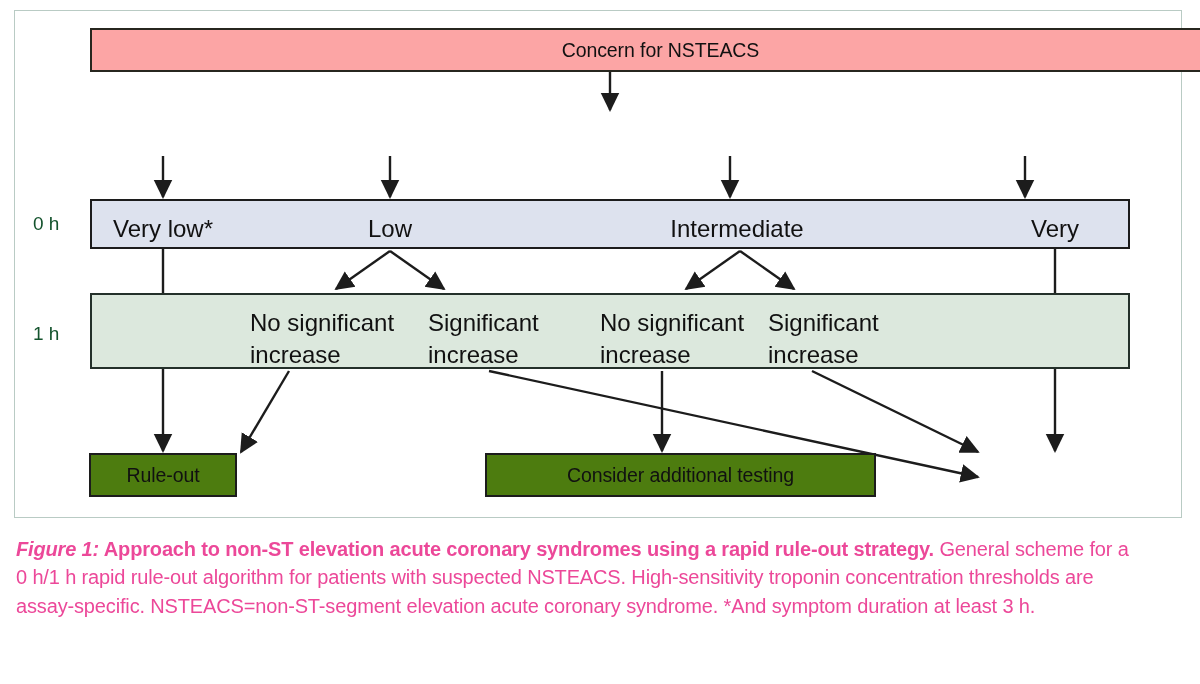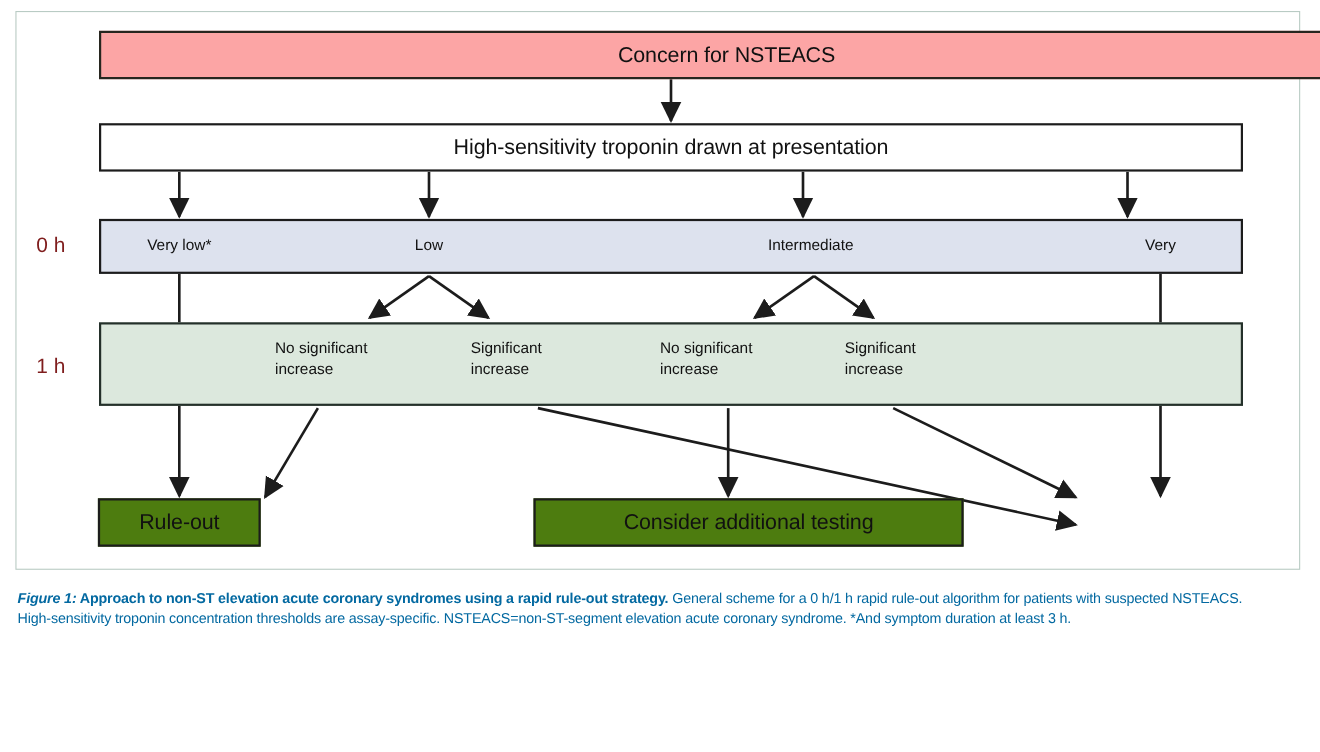--- a/index.html
+++ b/index.html
@@ -90,30 +90,30 @@
   .band-1h {
     top: 293px;
     height: 76px;
     background: #dce8dd;
     border-color: #24302a;
   }
 
   .band-label {
     position: absolute;
     font-size: 19px;
-    color: #7f1d1d;
+    color: #14532d;
     white-space: nowrap;
   }
   .band-label-0h { left: 33px; top: 213px; }
   .band-label-1h { left: 33px; top: 323px; }
 
   
   .slot {
     position: absolute;
-    font-size: 14px;
+    font-size: 24px;
     line-height: 1.35;
     color: #111111;
     white-space: pre-line;
     text-align: center;
     transform: translateX(-50%);
   }
   .slot-0h { top: 213px; }
   .slot-1h { top: 307px; text-align: left; transform: none; }
 
   
@@ -135,23 +135,23 @@
     width: 148px;
     height: 44px;
   }
 
   
   .caption {
     position: absolute;
     left: 16px;
     top: 535px;
     width: 1115px;
-    font-size: 13px;
+    font-size: 20px;
     line-height: 1.42;
-    color: #0369a1;
+    color: #ec4899;
     letter-spacing: -0.15px;
   }
   .caption .cap-lead {
     font-weight: bold;
   }
   .caption .cap-figlabel {
     font-weight: bold;
     font-style: italic;
   }
   .caption .cap-body {
@@ -195,21 +195,20 @@
       <line x1="489" y1="371" x2="978" y2="477"></line>
 
       <line x1="662" y1="371" x2="662" y2="451"></line>
 
       <line x1="812" y1="371" x2="978" y2="452"></line>
     </g>
   </svg>
 
   <div class="node node-concern">Concern for NSTEACS</div>
 
-  <div class="node node-troponin">High-sensitivity troponin drawn at presentation</div>
 
   <div class="band band-0h"></div>
   <div class="band-label band-label-0h">0 h</div>
 
   <div class="slot slot-0h" style="left:163px;">Very low*</div>
   <div class="slot slot-0h" style="left:390px;">Low</div>
   <div class="slot slot-0h" style="left:737px;">Intermediate</div>
   <div class="slot slot-0h" style="left:1055px;">Very</div>
 
   <div class="band band-1h"></div>

